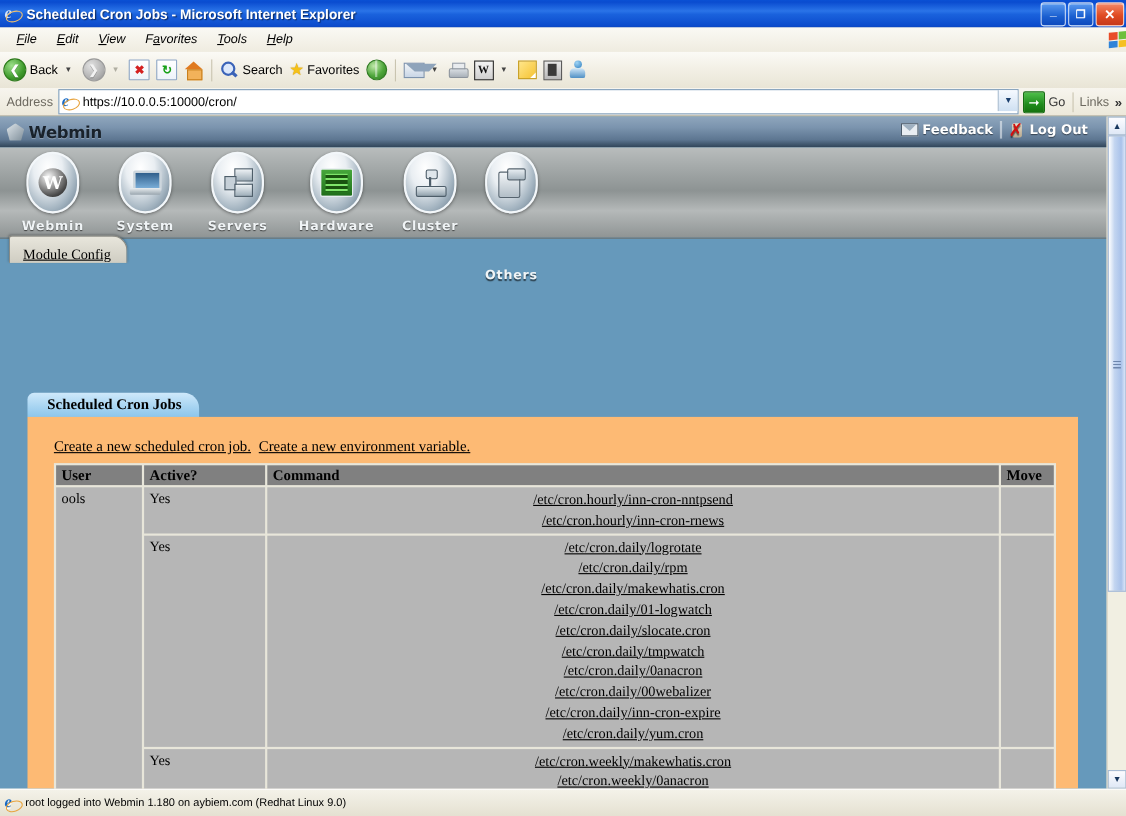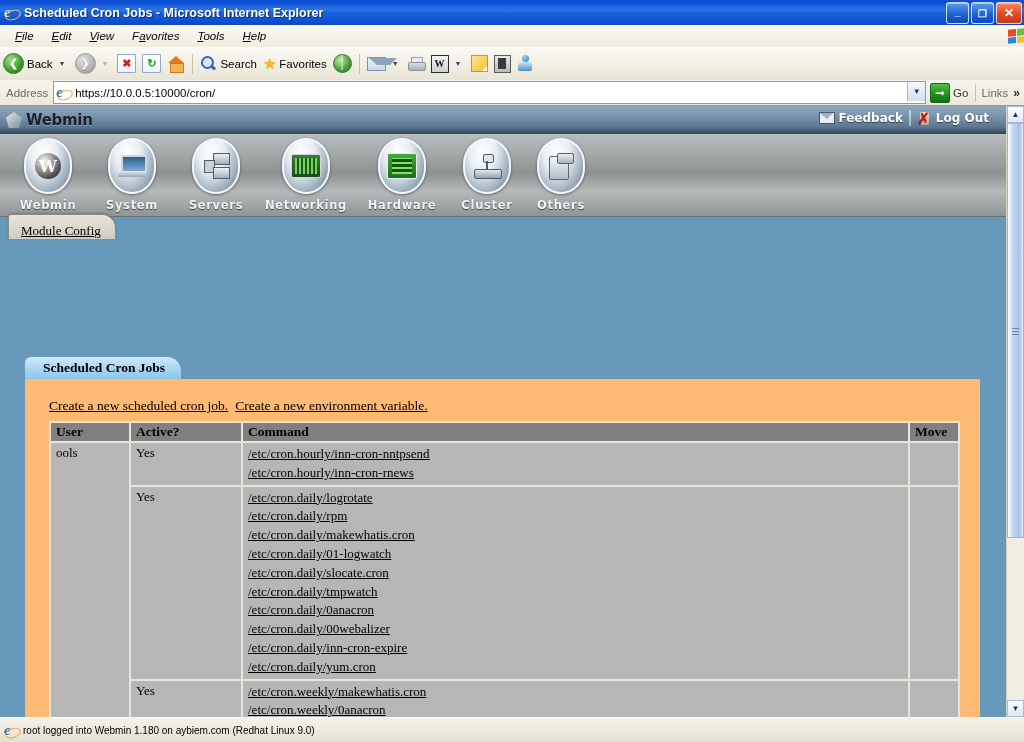--- a/index.html
+++ b/index.html
@@ -242,21 +242,21 @@
     padding:1px 5px;font-size:13.5px;
   }
   table.cron td{
     background:#b6b6b6;color:#000;vertical-align:top;padding:2px 5px;
   }
   .c-user{width:68px;}
   .c-active{width:100px;}
   .c-cmd{width:655px;}
   .c-move{width:38px;}
   table.cron td a{color:#000;text-decoration:underline;display:block;line-height:18.8px;white-space:nowrap;}
-  td.cmdcell{line-height:18.8px;}
+  td.cmdcell{line-height:18.8px;text-align:center;}
 
   
   .pg-scroll{
     position:absolute;right:0;top:106px;width:17px;height:611px;
     background:#f1efe2;border-left:1px solid #d4d0c0;
   }
   .sb-btn{width:17px;height:17px;background:linear-gradient(to bottom,#fcfcff,#dfe8f6);
     border:1px solid #a8bcd4;box-sizing:border-box;display:flex;align-items:center;justify-content:center;
     font-size:8px;color:#17365d;}
   .sb-thumb{position:absolute;left:0;top:17px;width:17px;height:415px;
@@ -452,39 +452,33 @@
       <div class="cat">
         <div class="cat-ico">
             <div class="gl-srv">
               <i></i>
             </div>
           </div>
         <div class="cat-label">Servers</div>
       </div>
       <div class="cat" style="width:96px;">
         <div class="cat-ico">
-            <div class="gl-net"></div>
-          </div>
-        <div class="cat-label">Networking</div>
-      </div>
-      <div class="cat" style="width:96px;">
-        <div class="cat-ico">
             <div class="gl-hw"></div>
           </div>
         <div class="cat-label">Hardware</div>
       </div>
       <div class="cat" style="width:74px;">
         <div class="cat-ico">
             <div class="gl-cl">
               <i></i>
             </div>
           </div>
         <div class="cat-label">Cluster</div>
       </div>
-      <div class="cat" style="width:74px;">
+      <div class="cat" style="width:74px;gap:45px;">
         <div class="cat-ico">
             <div class="gl-ot"></div>
           </div>
         <div class="cat-label">Others</div>
       </div>
     </div>
 
     <div class="modcfg">
       <a href="#">Module Config</a>
     </div>

